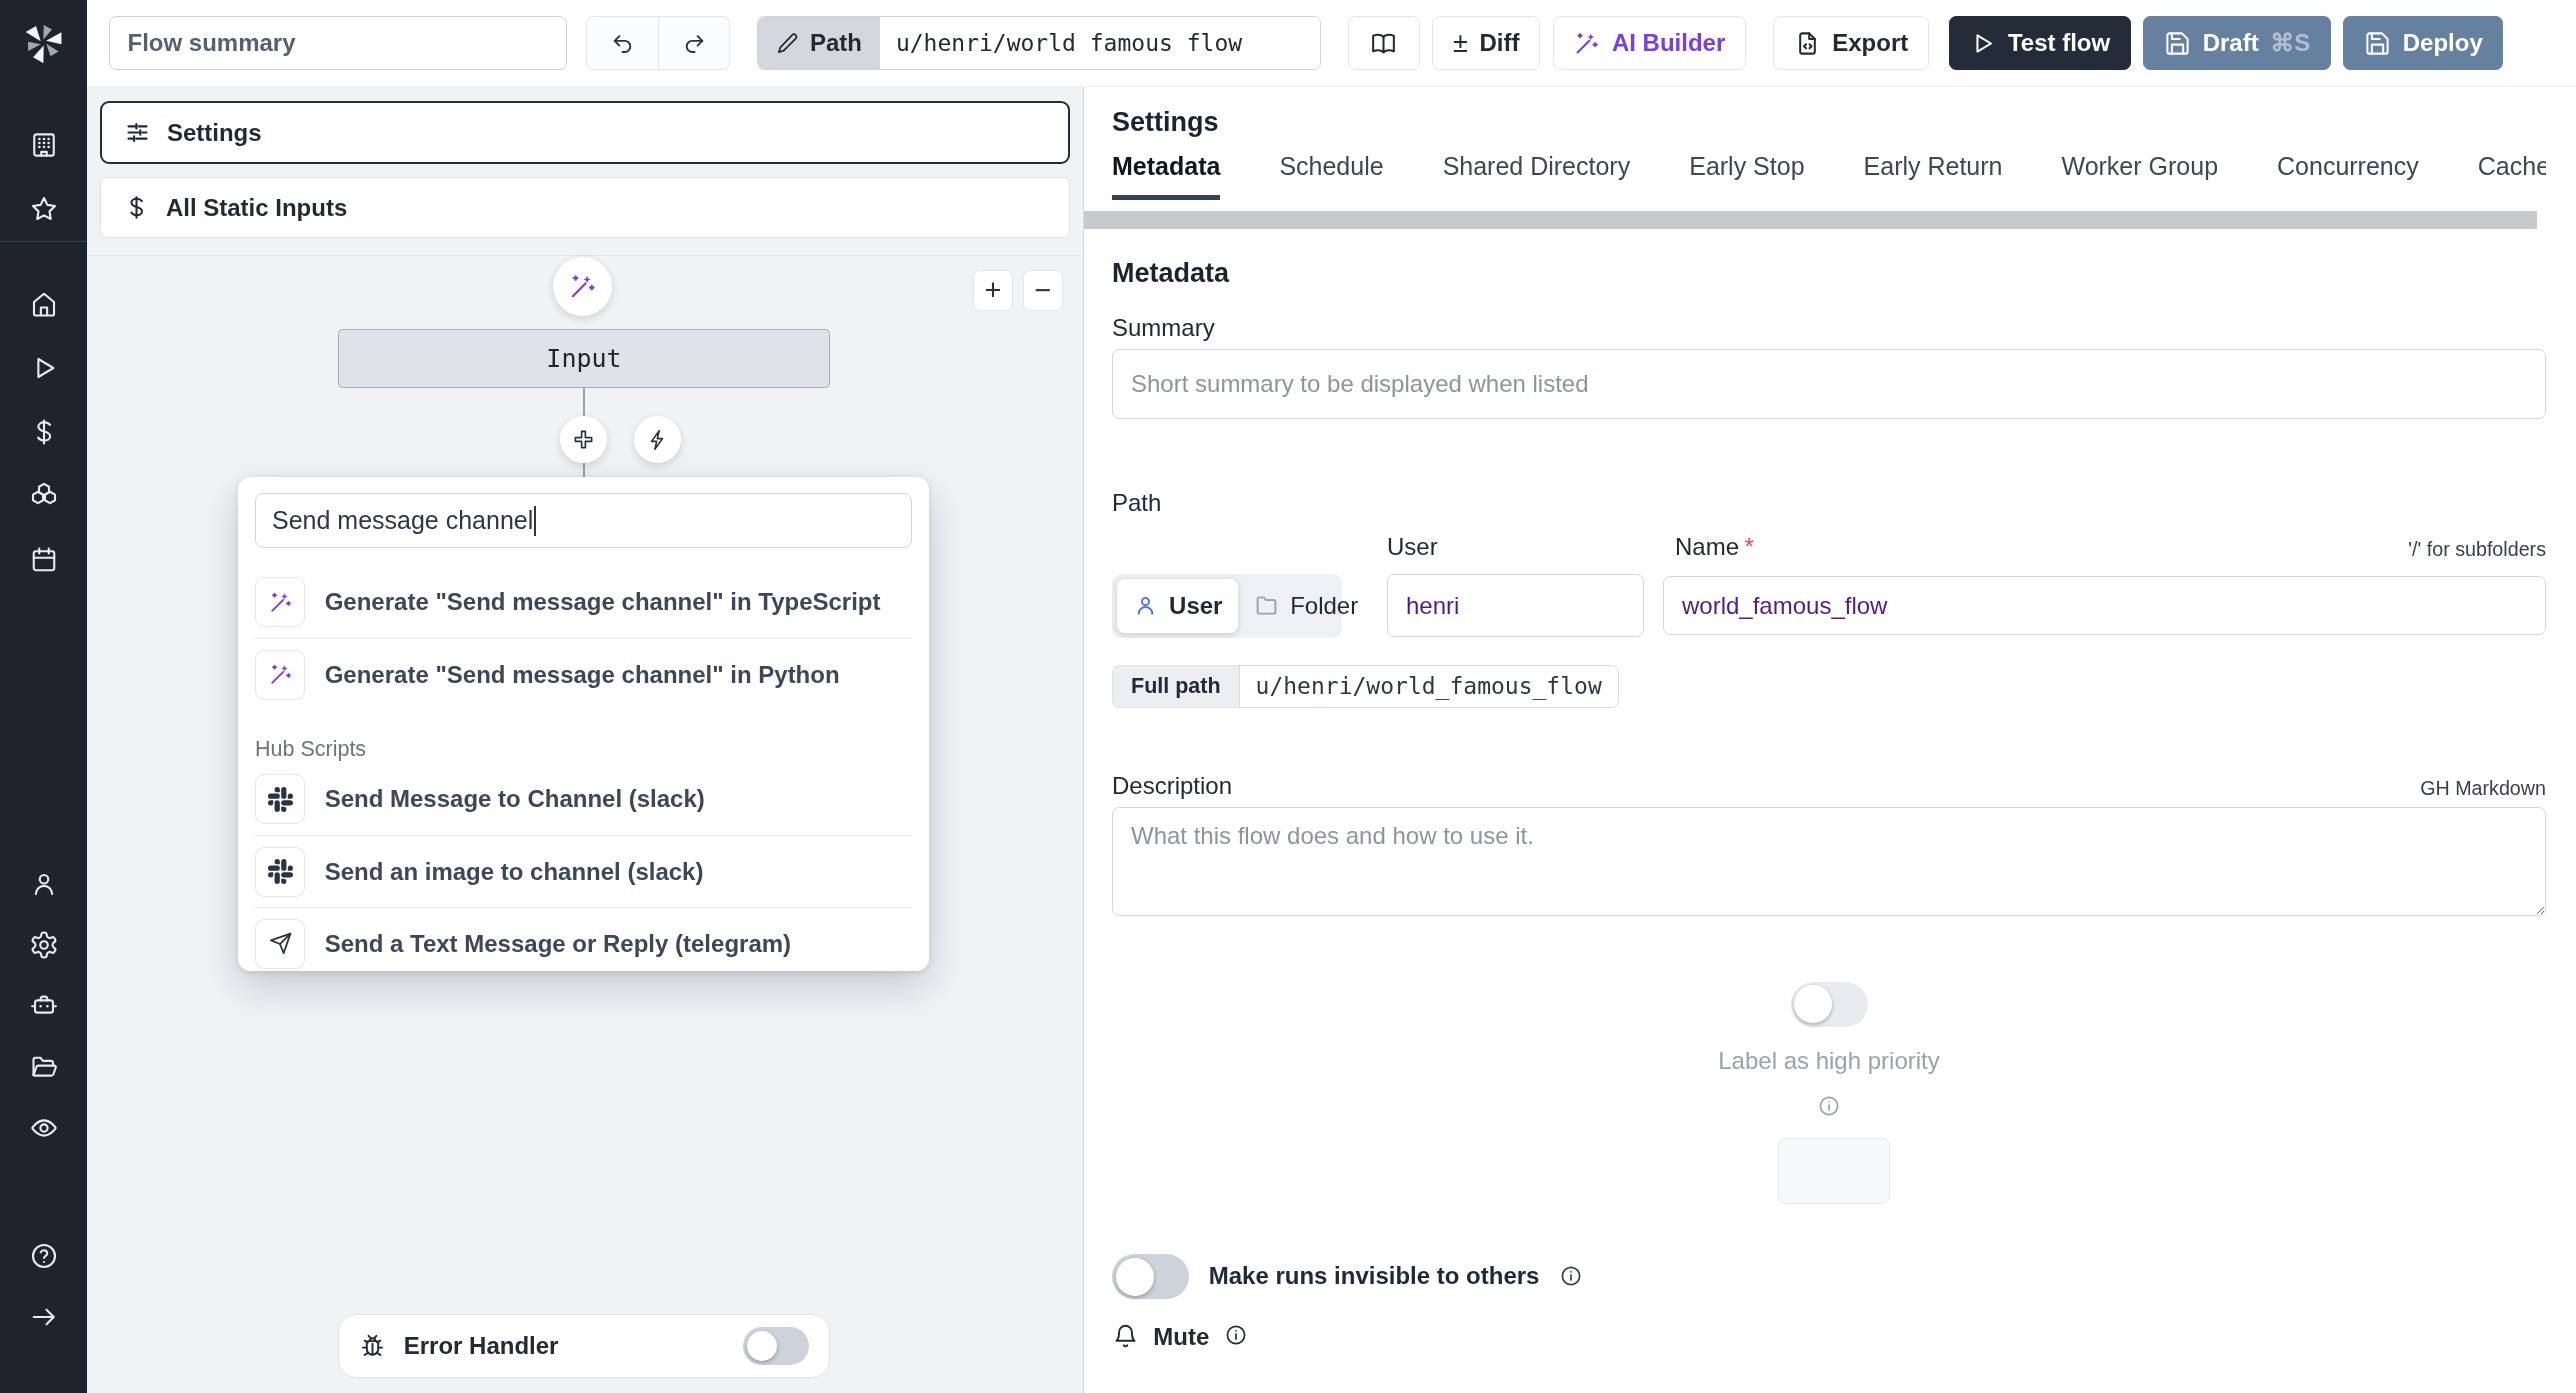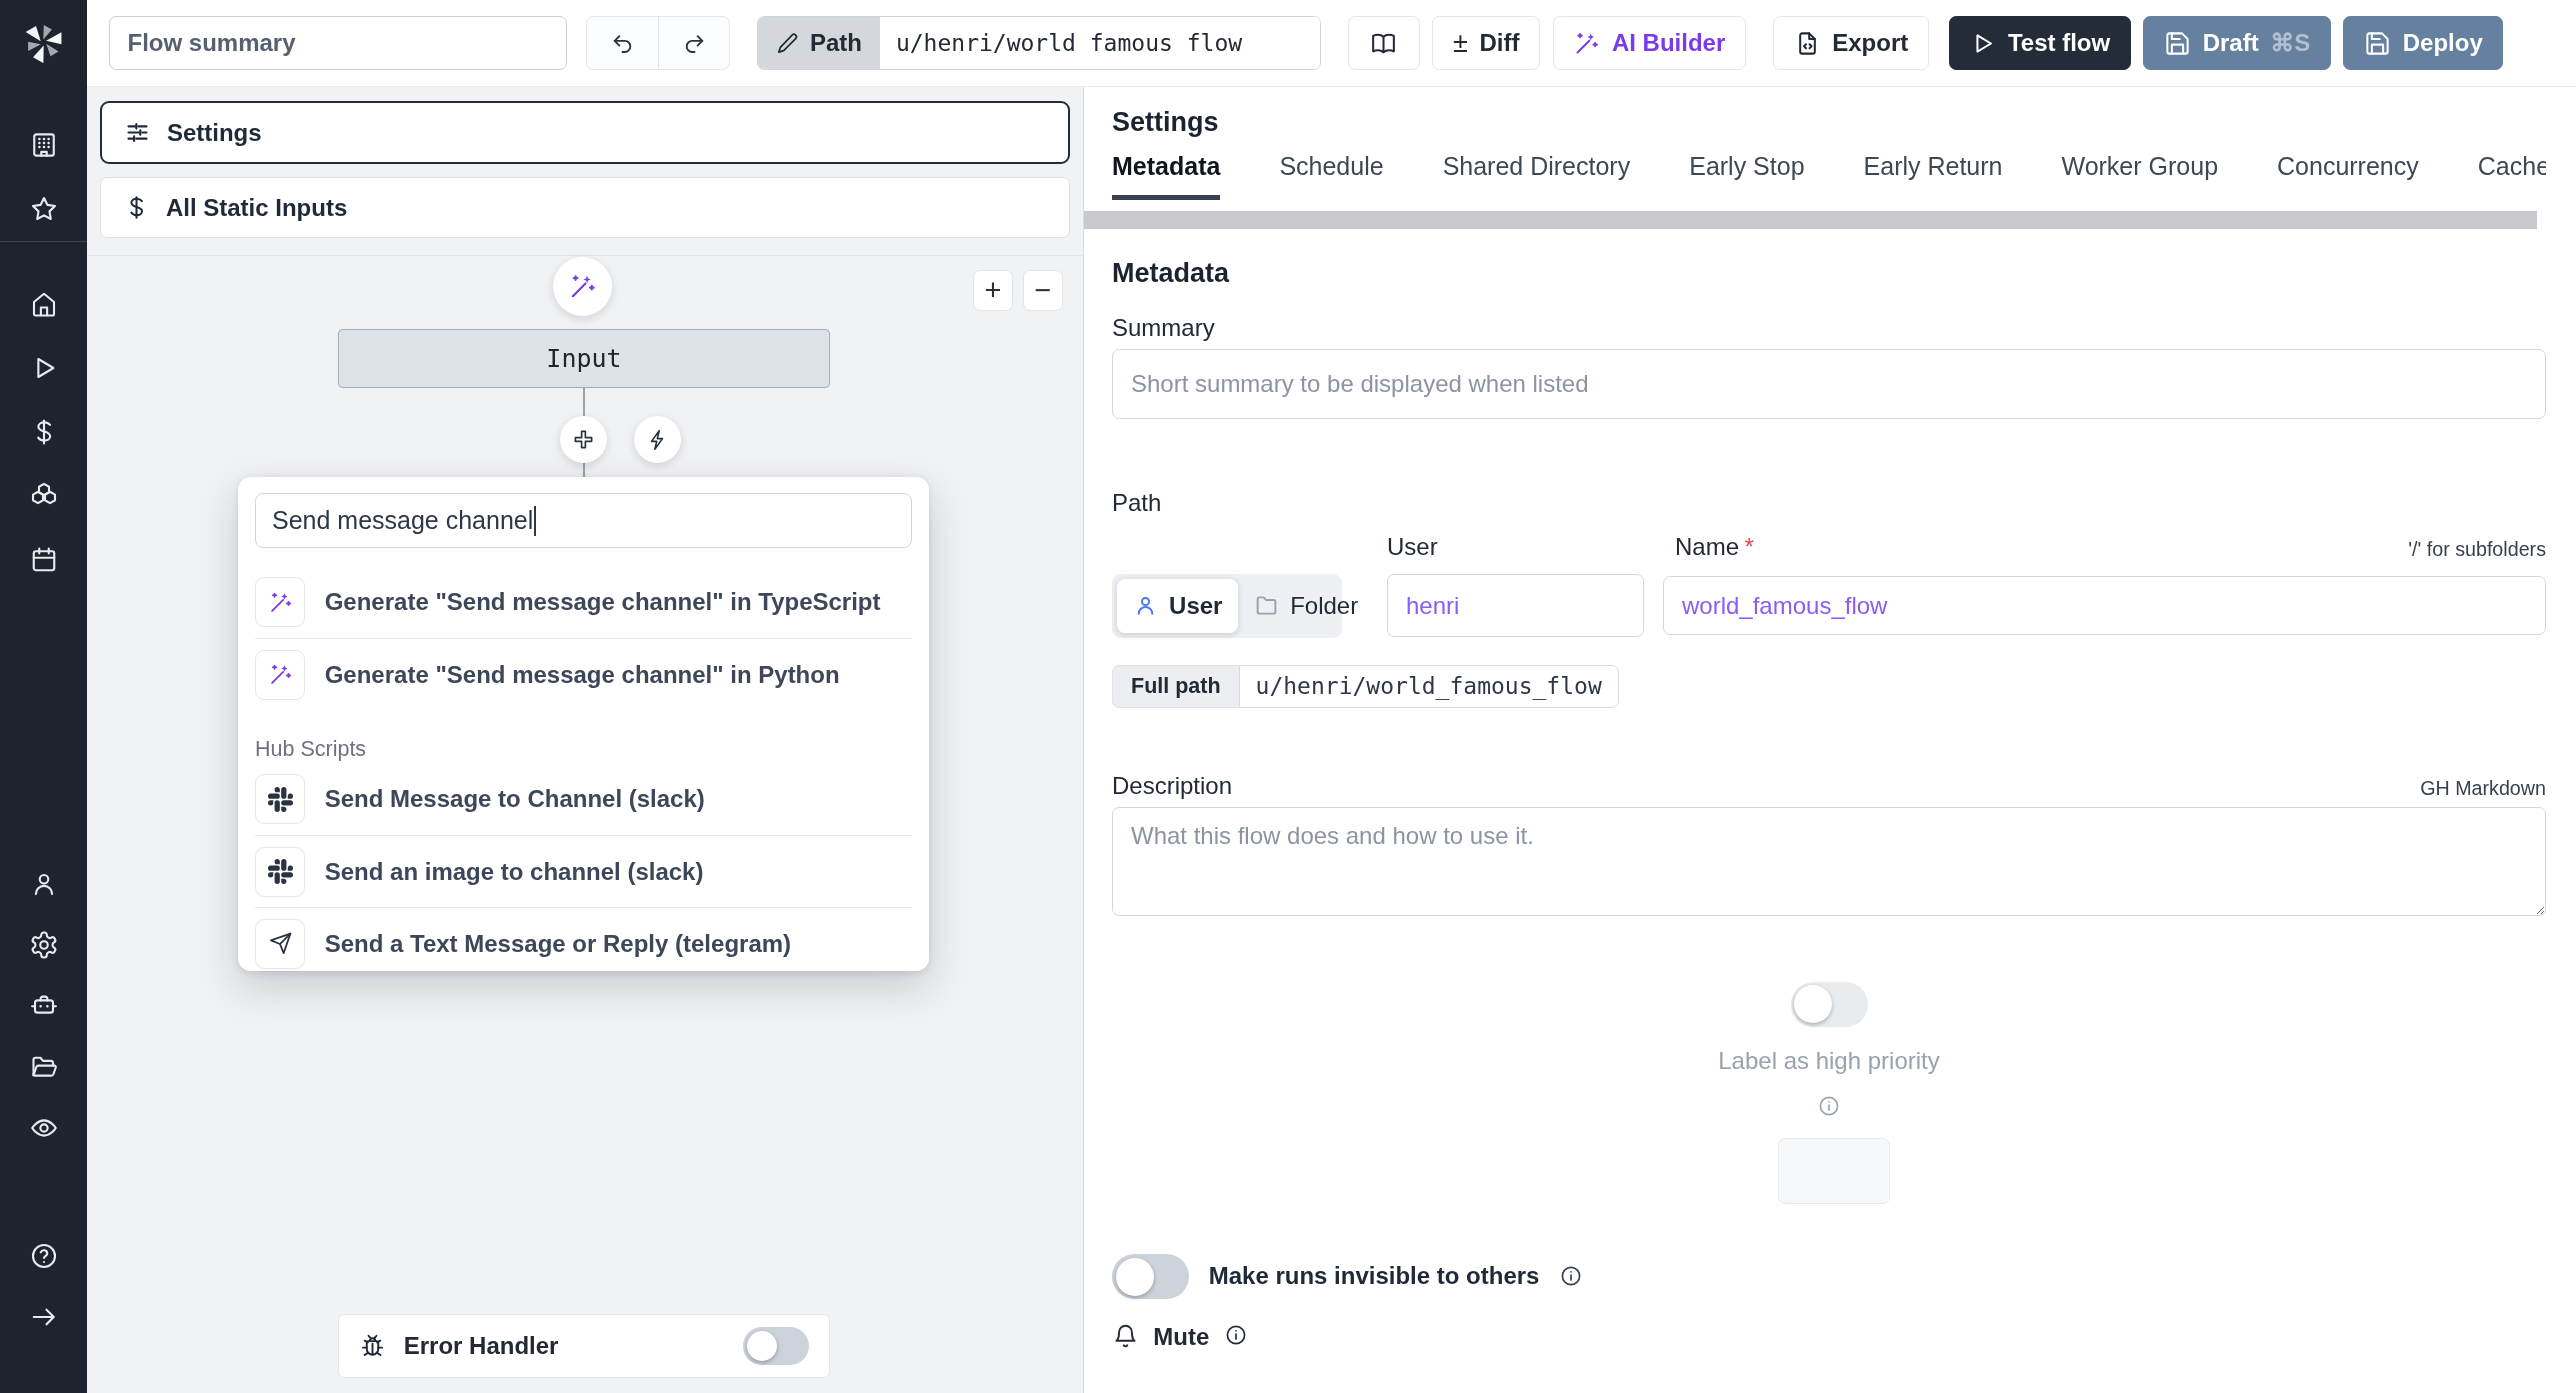--- a/index.html
+++ b/index.html
@@ -67,21 +67,21 @@
   .caret { display:inline-block; width:2.2px; height:30px; background:#2d3748; margin-left:0.9px; }
   .result-row { display:flex; align-items:center; gap:19.7px; height:72px; cursor:pointer; }
   .result-row + .result-row { border-top:0.9px solid #e8eaed; }
   #gen-list { margin-top:18px; }
   .result-icon { width:50px; height:50px; border:1.3px solid #e4e6ea; border-radius:9px; display:flex; align-items:center; justify-content:center; color:#7a3bec; flex:0 0 auto; }
   .result-icon svg { width:25px; height:25px; }
   .result-icon.dark { color:#2a3342; }
   .result-label { font-size:24px; font-weight:600; color:#3d4759; }
   .hub-label { margin-top:26px; height:27px; font-size:21.5px; color:#6b7280; display:flex; align-items:center; }
 
-  .error-box { position:absolute; left:251px; top:1227px; width:492px; height:64px; background:#fff; border:0.9px solid #e3e5e9; border-radius:6px; display:flex; align-items:center; gap:18px; padding:0 19.7px; cursor:pointer; }
+  .error-box { position:absolute; left:251px; top:1227px; width:492px; height:64px; background:#fff; border:0.9px solid #e3e5e9; border-radius:19px; display:flex; align-items:center; gap:18px; padding:0 19.7px; cursor:pointer; }
   .error-box svg { width:27px; height:27px; }
   .error-label { font-size:24px; font-weight:700; color:#232a35; flex:1; }
 
   .switch { position:relative; border-radius:23px; flex:0 0 auto; cursor:pointer; }
   .switch .knob { position:absolute; top:3.6px; left:3.6px; background:#fff; border-radius:50%; box-shadow:0 1.8px 4.5px rgba(15,23,42,.3); }
   .sw-lg { width:77px; height:45px; } .sw-lg .knob { width:38px; height:38px; }
   .track-light { background:#e9ecef; } .track-mid { background:#cdd3da; }
 
   
   .rpanel { position:absolute; left:1083px; top:87px; width:1493px; height:1307px; background:#fff; border-left:0.9px solid #d7dade; padding:0 30px 0 28px; overflow:hidden; }
@@ -100,21 +100,21 @@
   .lab { font-size:24px; color:#222a38; }
   .req { color:#ef4444; margin-left:5.4px; }
   .hint { font-size:19.7px; color:#374151; }
   .cols-controls { margin-top:12.5px; display:flex; align-items:center; }
   .seg-toggle { width:230px; height:64px; background:#eef0f3; border-radius:9px; display:flex; align-items:center; padding:5.4px; }
   .seg { height:54px; display:flex; align-items:center; gap:10.7px; padding:0 16px; border-radius:8px; font-size:24px; color:#1f2937; cursor:pointer; }
   .seg svg { width:25px; height:25px; }
   .seg.selected { background:#fff; box-shadow:0 1.8px 6.3px rgba(15,23,42,.16); font-weight:600; }
   .seg.selected svg { color:#4f76f6; }
   .seg.unselected svg { color:#9aa3af; }
-  .ctl-input { height:63px; border:1.3px solid #d2d7dd; border-radius:7.2px; font-size:24px; color:#8b5cf6; padding:0 18px; outline:none; font-family:"Liberation Sans",sans-serif; }
+  .ctl-input { height:63px; border:1.3px solid #d2d7dd; border-radius:7.2px; font-size:24px; color:#4c1d95; padding:0 18px; outline:none; font-family:"Liberation Sans",sans-serif; }
   .user-input { width:257px; margin-left:45px; }
   .name-input { flex:1; margin-left:19px; height:59px; }
   .fullpath-row { margin-top:27px; display:flex; height:43px; width:fit-content; }
   .fullpath-badge { background:#eceef1; border:0.9px solid #e0e3e7; border-right:none; border-radius:7.2px 0 0 7.2px; display:flex; align-items:center; padding:0 18px; font-size:21.5px; font-weight:700; color:#232a35; }
   .fullpath-value { border:0.9px solid #d7dbe0; border-radius:0 7.2px 7.2px 0; display:flex; align-items:center; padding:0 16px; font-family:"DejaVu Sans Mono", monospace; font-size:23px; color:#2d3748; background:#fff; }
   .desc-row { margin-top:64px; display:flex; align-items:flex-end; justify-content:space-between; }
   .desc-area { margin-top:7.2px; width:100%; height:109px; border:1.3px solid #d2d7dd; border-radius:7.2px; font-size:24px; color:#2d3748; padding:14.3px 18px; outline:none; font-family:"Liberation Sans",sans-serif; resize:vertical; }
   .toggle-row { display:flex; align-items:center; gap:19.7px; }
   .hp-row { margin-top:63px;flex-direction:column; }
   .hp-label { font-size:24px; color:#9aa2ae; }

